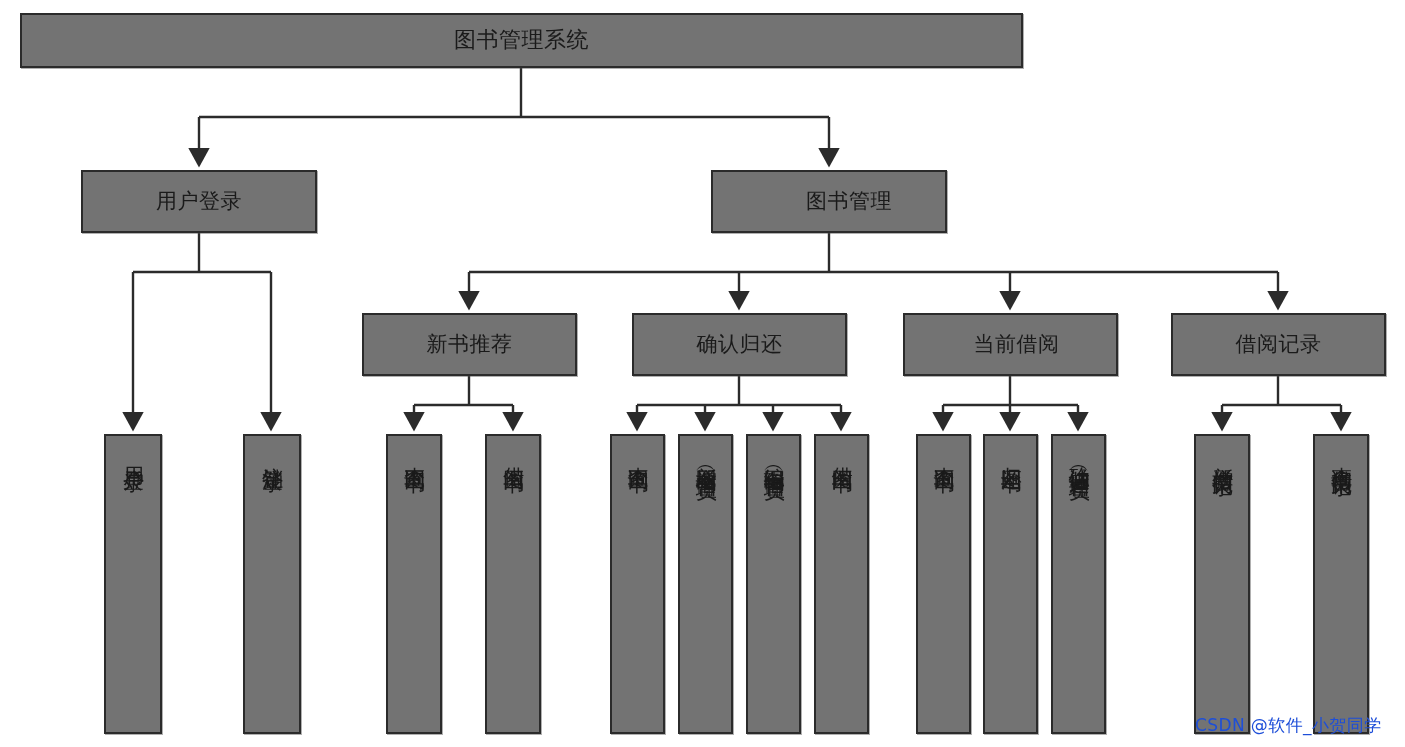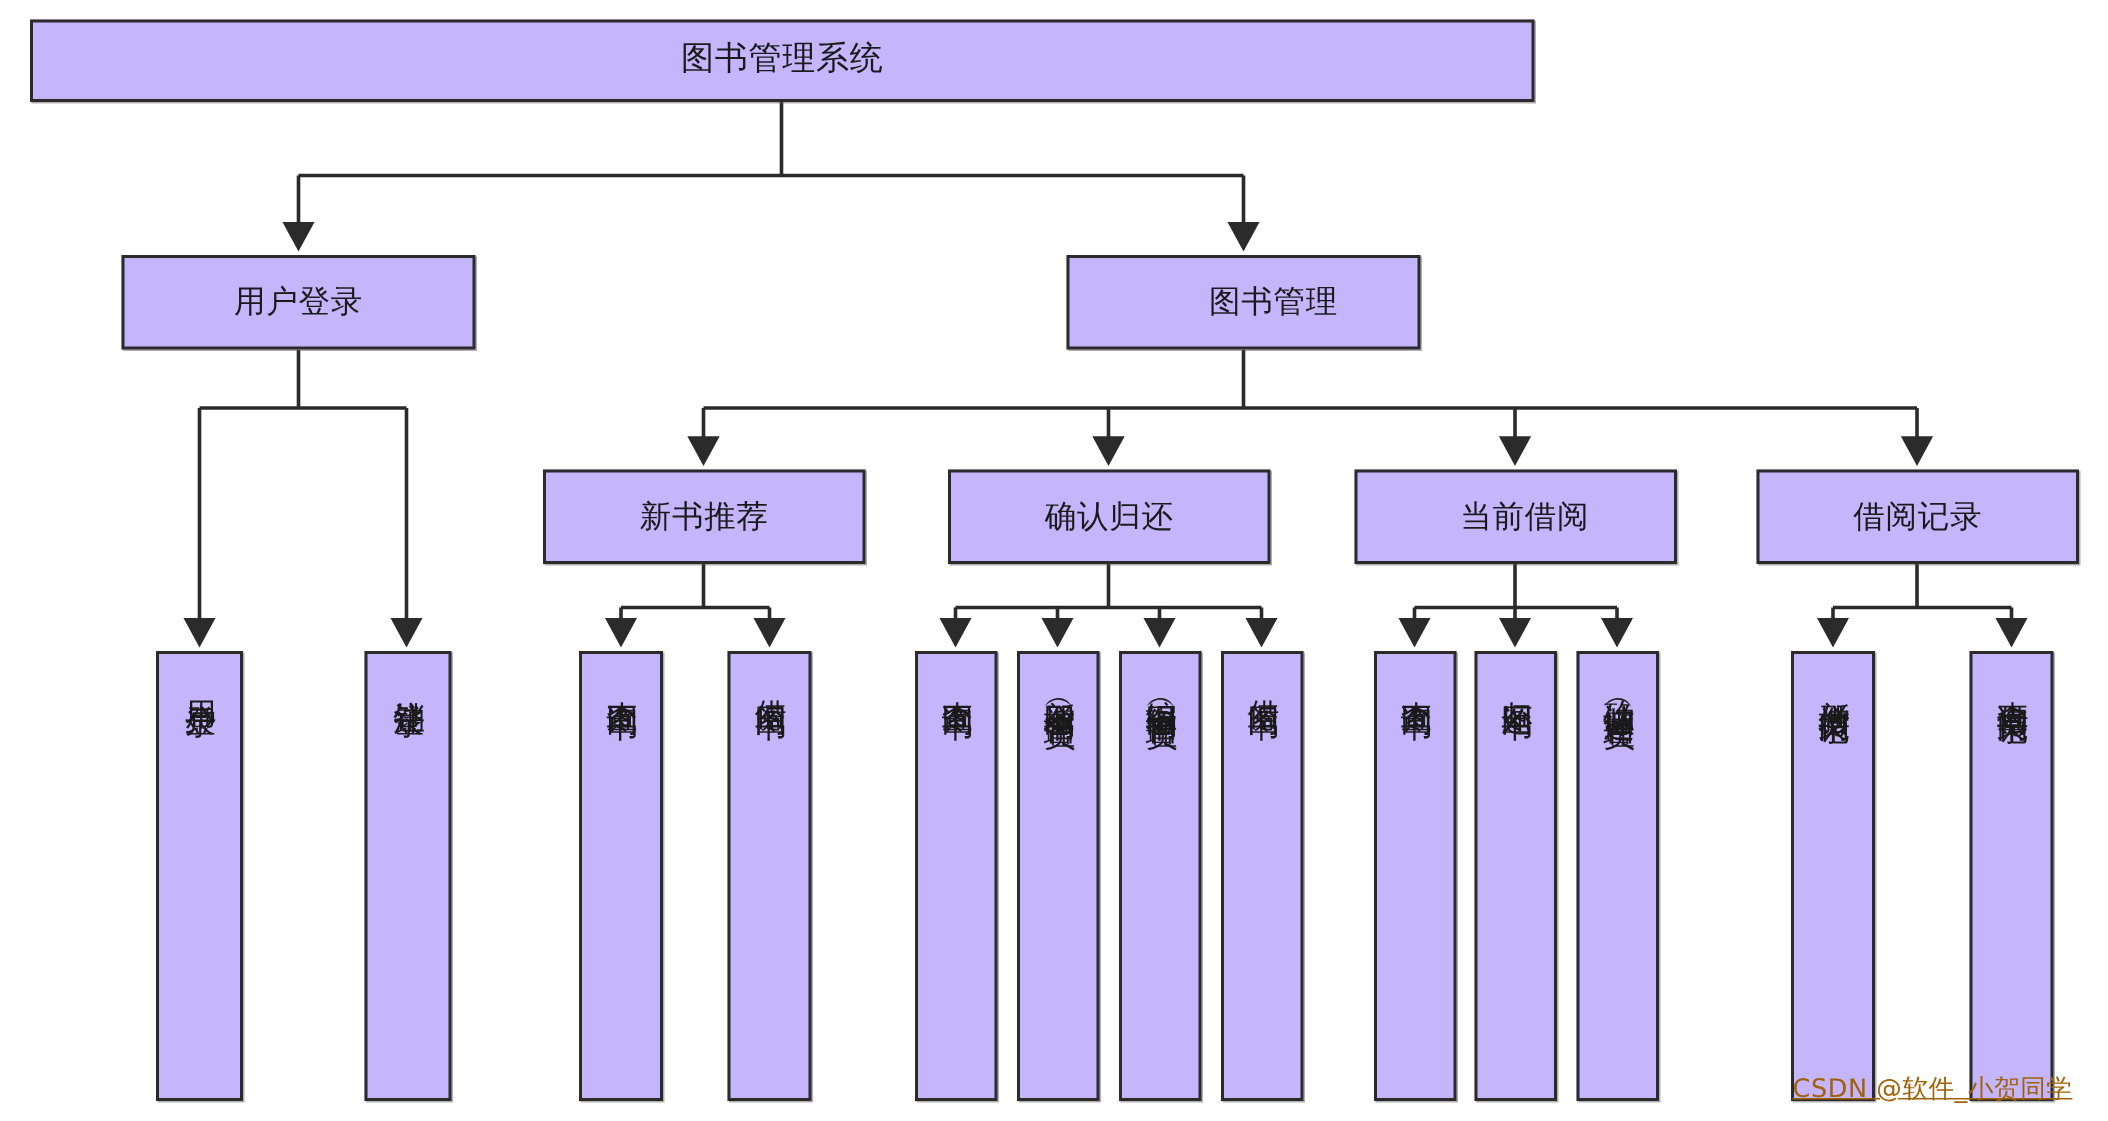--- a/index.html
+++ b/index.html
@@ -25,21 +25,21 @@
     left: 0;
     top: 0;
     width: 1405px;
     height: 747px;
     pointer-events: none;
   }
   .node {
     position: absolute;
     box-sizing: border-box;
     border: 2px solid #2b2b2b;
-    background: #c4b5fd;
+    background: #737373;
     display: flex;
     align-items: center;
     justify-content: center;
     color: #1a1a1a;
     box-shadow: 1px 1px 0 rgba(80,80,80,0.45);
   }
   .node .node-label {
     display: block;
     text-align: center;
     line-height: 1.22;
@@ -62,25 +62,24 @@
     writing-mode: vertical-rl;
     text-orientation: upright;
     font-size: 21px;
     line-height: 1.12;
     letter-spacing: 2px;
     white-space: nowrap;
   }
   .watermark {
     position: absolute;
     font-size: 17px;
-    color: #a16207;
+    color: #1d4ed8;
     white-space: nowrap;
     letter-spacing: 0.4px;
     user-select: none;
-    text-decoration: underline;
   }
 </style>
 </head>
 <body>
 
 <div id="diagram-root">
 
   <svg id="edges-layer" width="1405" height="747" viewBox="0 0 1405 747">
     <defs>
       <marker id="arrow" viewBox="0 0 12 12" refX="9" refY="6" markerWidth="9" markerHeight="9" orient="auto-start-reverse">

